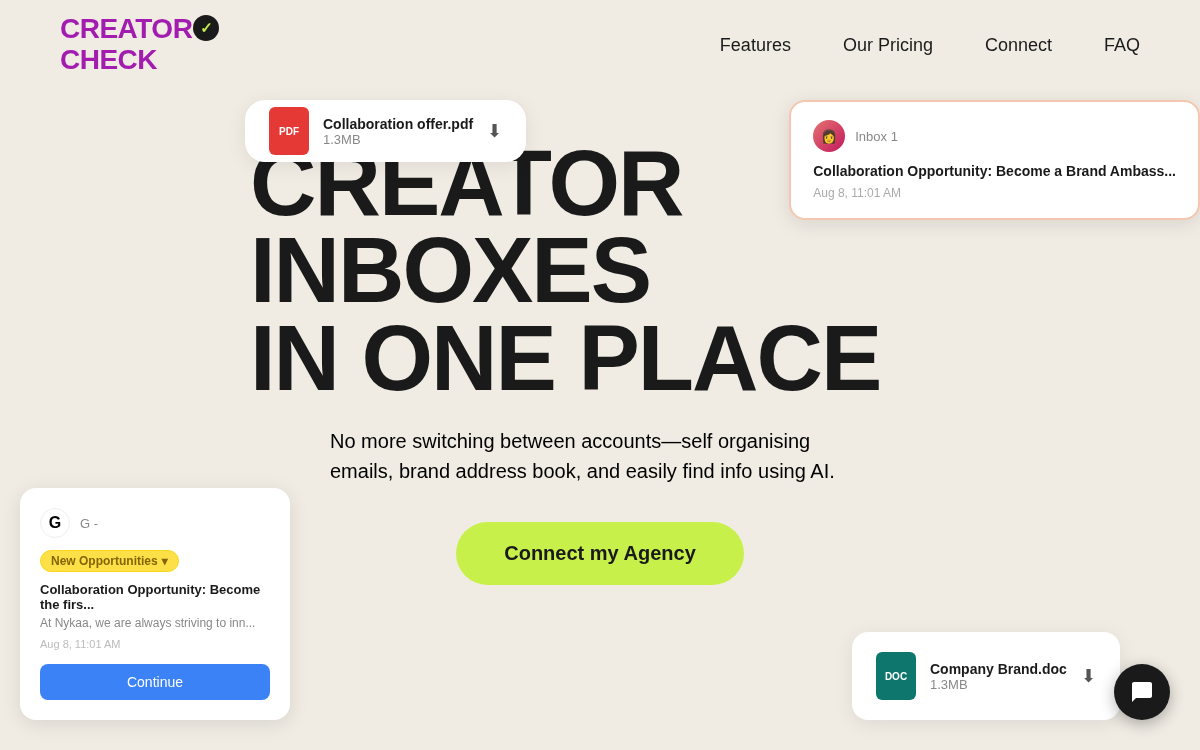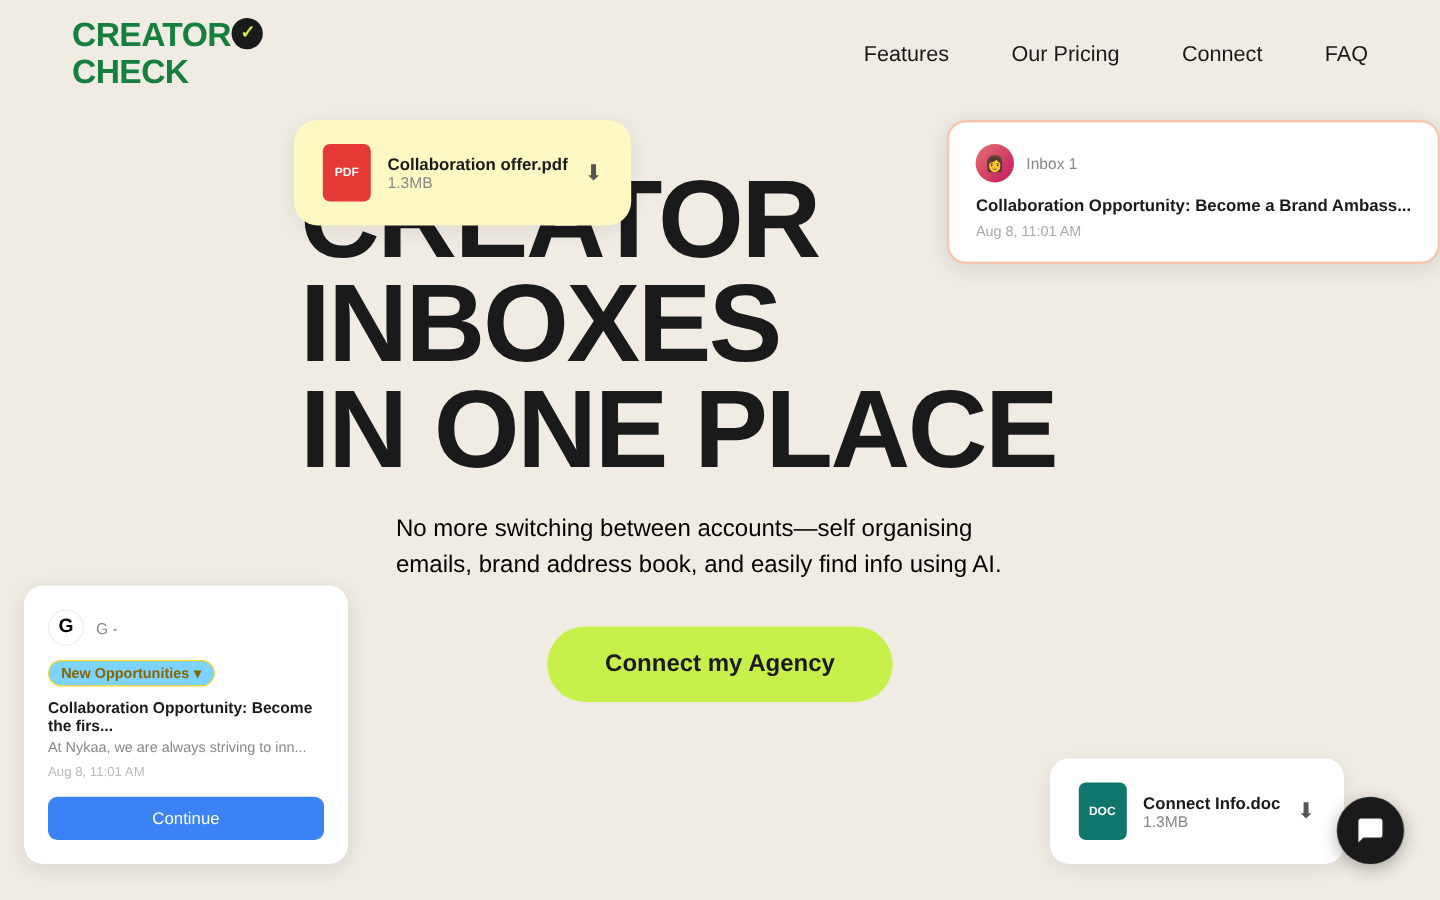--- a/index.html
+++ b/index.html
@@ -18,21 +18,21 @@
       display: flex;
       align-items: center;
       justify-content: space-between;
       padding: 0 60px;
       height: 90px;
     }
 
     .logo {
       font-size: 28px;
       font-weight: 900;
-      color: #15803d;
+      color: #a21caf;
       line-height: 1.1;
       letter-spacing: -0.5px;
     }
 
     nav {
       display: flex;
       gap: 52px;
       align-items: center;
     }
 
@@ -41,23 +41,23 @@
       color: #1a1a1a;
       font-size: 18px;
       font-weight: 500;
     }
 
     
     .float-pdf-card {
       position: absolute;
       left: 245px;
       top: -30px;
-      background: #fef9c3;
+      background: #ffffff;
       border-radius: 20px;
-      padding: 20px 24px;
+      padding: 7px 24px;
       display: flex;
       align-items: center;
       gap: 14px;
       box-shadow: 0 4px 20px rgba(0,0,0,0.08);
       min-width: 250px;
       z-index: 10;
     }
 
     .pdf-icon {
       width: 40px;
@@ -217,21 +217,21 @@
       font-size: 16px;
       font-weight: 700;
     }
 
     .email-sender {
       font-size: 13px;
       color: #888;
     }
 
     .tag-pill {
-      background: #7dd3fc;
+      background: #fde047;
       border: 1px solid #f9d71c;
       color: #856404;
       border-radius: 12px;
       padding: 3px 10px;
       font-size: 12px;
       font-weight: 600;
       display: inline-flex;
       align-items: center;
       gap: 4px;
       margin-bottom: 10px;
@@ -427,21 +427,21 @@
     </div>
     <div class="email-subject">Collaboration Opportunity: Become the firs...</div>
     <div class="email-preview">At Nykaa, we are always striving to inn...</div>
     <div class="email-date">Aug 8, 11:01 AM</div>
     <button class="email-continue-btn">Continue</button>
   </div>
 
   <div class="float-doc-card" style="right:80px; bottom:30px;">
     <div class="doc-icon">DOC</div>
     <div>
-      <div class="doc-name">Connect Info.doc</div>
+      <div class="doc-name">Company Brand.doc</div>
       <div class="doc-size">1.3MB</div>
     </div>
     <div class="download-icon">⬇</div>
   </div>
 
 </div>
 
 <div class="chat-button">
   <svg width="24" height="24" viewBox="0 0 24 24">
     <path d="M20 2H4c-1.1 0-2 .9-2 2v18l4-4h14c1.1 0 2-.9 2-2V4c0-1.1-.9-2-2-2z"></path>

